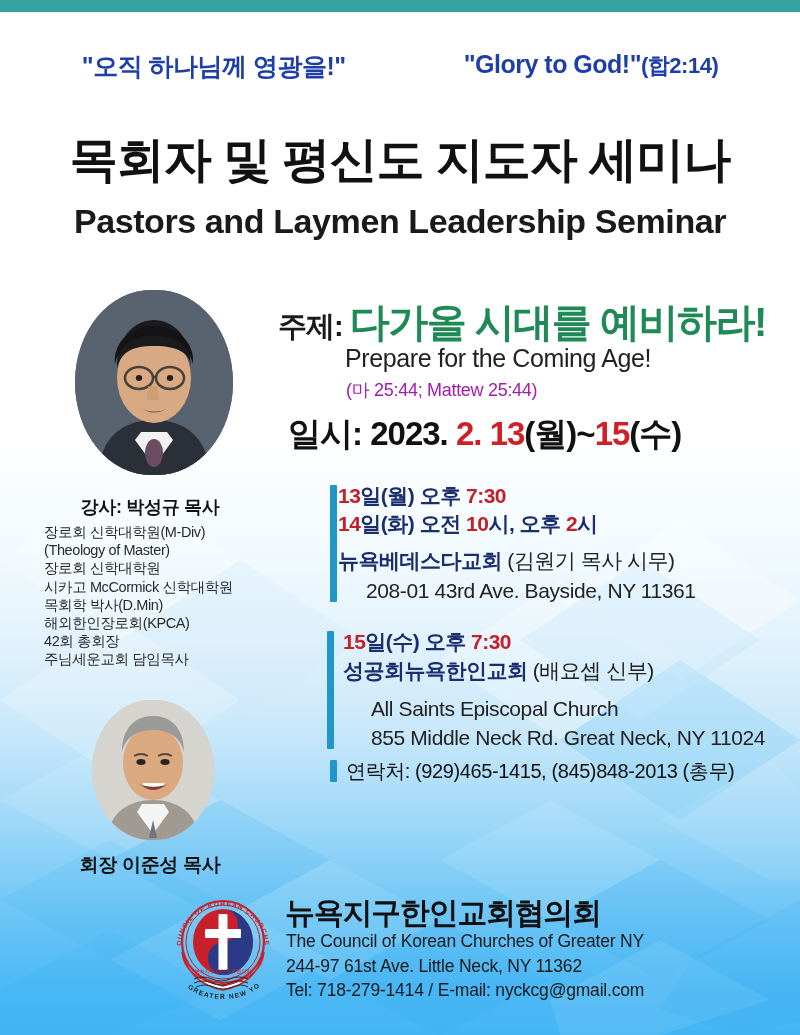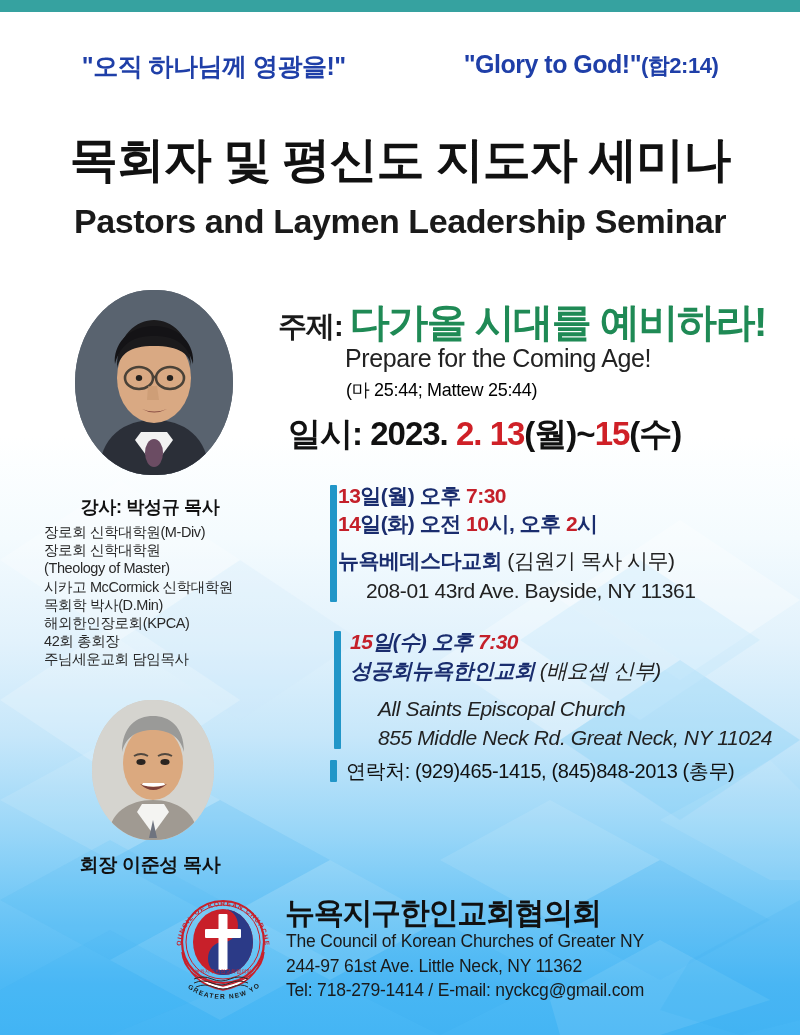--- a/index.html
+++ b/index.html
@@ -88,39 +88,39 @@
   }
   .theme-label{font-size:29px;font-weight:bold;color:#1a1a1a;letter-spacing:-1px;}
   .theme-main{font-size:40px;font-weight:bold;color:#1f8a55;letter-spacing:-1.5px;margin-left:7px;}
 
   .theme-en{
     position:absolute;left:345px;top:344px;
     font-size:25px;color:#222;letter-spacing:-0.4px;white-space:nowrap;
   }
   .theme-ref{
     position:absolute;left:346px;top:378px;
-    font-size:18px;color:#000000;letter-spacing:-0.3px;white-space:nowrap;
+    font-size:18px;color:#a21caf;letter-spacing:-0.3px;white-space:nowrap;
   }
 
   .dateline{
     position:absolute;left:288px;top:412px;
     font-size:33px;font-weight:bold;color:#111;letter-spacing:-1px;white-space:nowrap;
   }
   .dateline .red{color:#cf2027;}
 
   
   .block{position:absolute;padding-left:16px;}
   .block::before{
     content:"";position:absolute;left:0;top:3px;bottom:3px;width:7px;
     background:#2196c8;border-radius:1px;
   }
   .block .ln{white-space:nowrap;}
 
   .blk1{left:330px;top:482px;padding-left:8px;}
-  .blk2{left:334px;top:628px;font-style:italic;}
+  .blk2{left:327px;top:628px;}
   .blk3{left:330px;top:757px;}
 
   .ln-time{font-size:21px;font-weight:bold;color:#1a2d6e;letter-spacing:-0.5px;line-height:28px;}
   .ln-time .red{color:#c4202a;}
   .ln-venue{font-size:21px;font-weight:bold;color:#1a2d6e;letter-spacing:-0.5px;line-height:30px;}
   .ln-venue .plain{color:#222;font-weight:normal;}
   .ln-addr{font-size:21px;color:#222;letter-spacing:-0.4px;line-height:29px;margin-left:28px;}
   .ln-contact{font-size:20px;color:#111;letter-spacing:-0.4px;line-height:28px;}
   .gap{height:8px;}
 
@@ -195,22 +195,22 @@
       <ellipse cx="95" cy="88" rx="3.2" ry="3" fill="#24201d"></ellipse>
       <path d="M73 96 L72 110 L84 110 L82 96" fill="#c79770" opacity="0.6"></path>
       <path d="M67 119 Q79 126 92 119 Q79 124 67 119 Z" fill="#8a4e44"></path>
     </svg>
   </div>
 
   <div class="speaker-name">강사: 박성규 목사</div>
 
   <div class="bio">
     <div>장로회 신학대학원(M-Div)</div>
+    <div>(Theology of Master)</div>
     <div>장로회 신학대학원</div>
-    <div>(Theology of Master)</div>
     <div>시카고 McCormick 신학대학원</div>
     <div>목회학 박사(D.Min)</div>
     <div>해외한인장로회(KPCA)</div>
     <div>42회 총회장</div>
     <div>주님세운교회 담임목사</div>
   </div>
 
   <div class="photo2">
     <svg width="122" height="140" viewBox="0 0 122 140">
       <rect width="122" height="140" fill="#d5d4cf"></rect>

